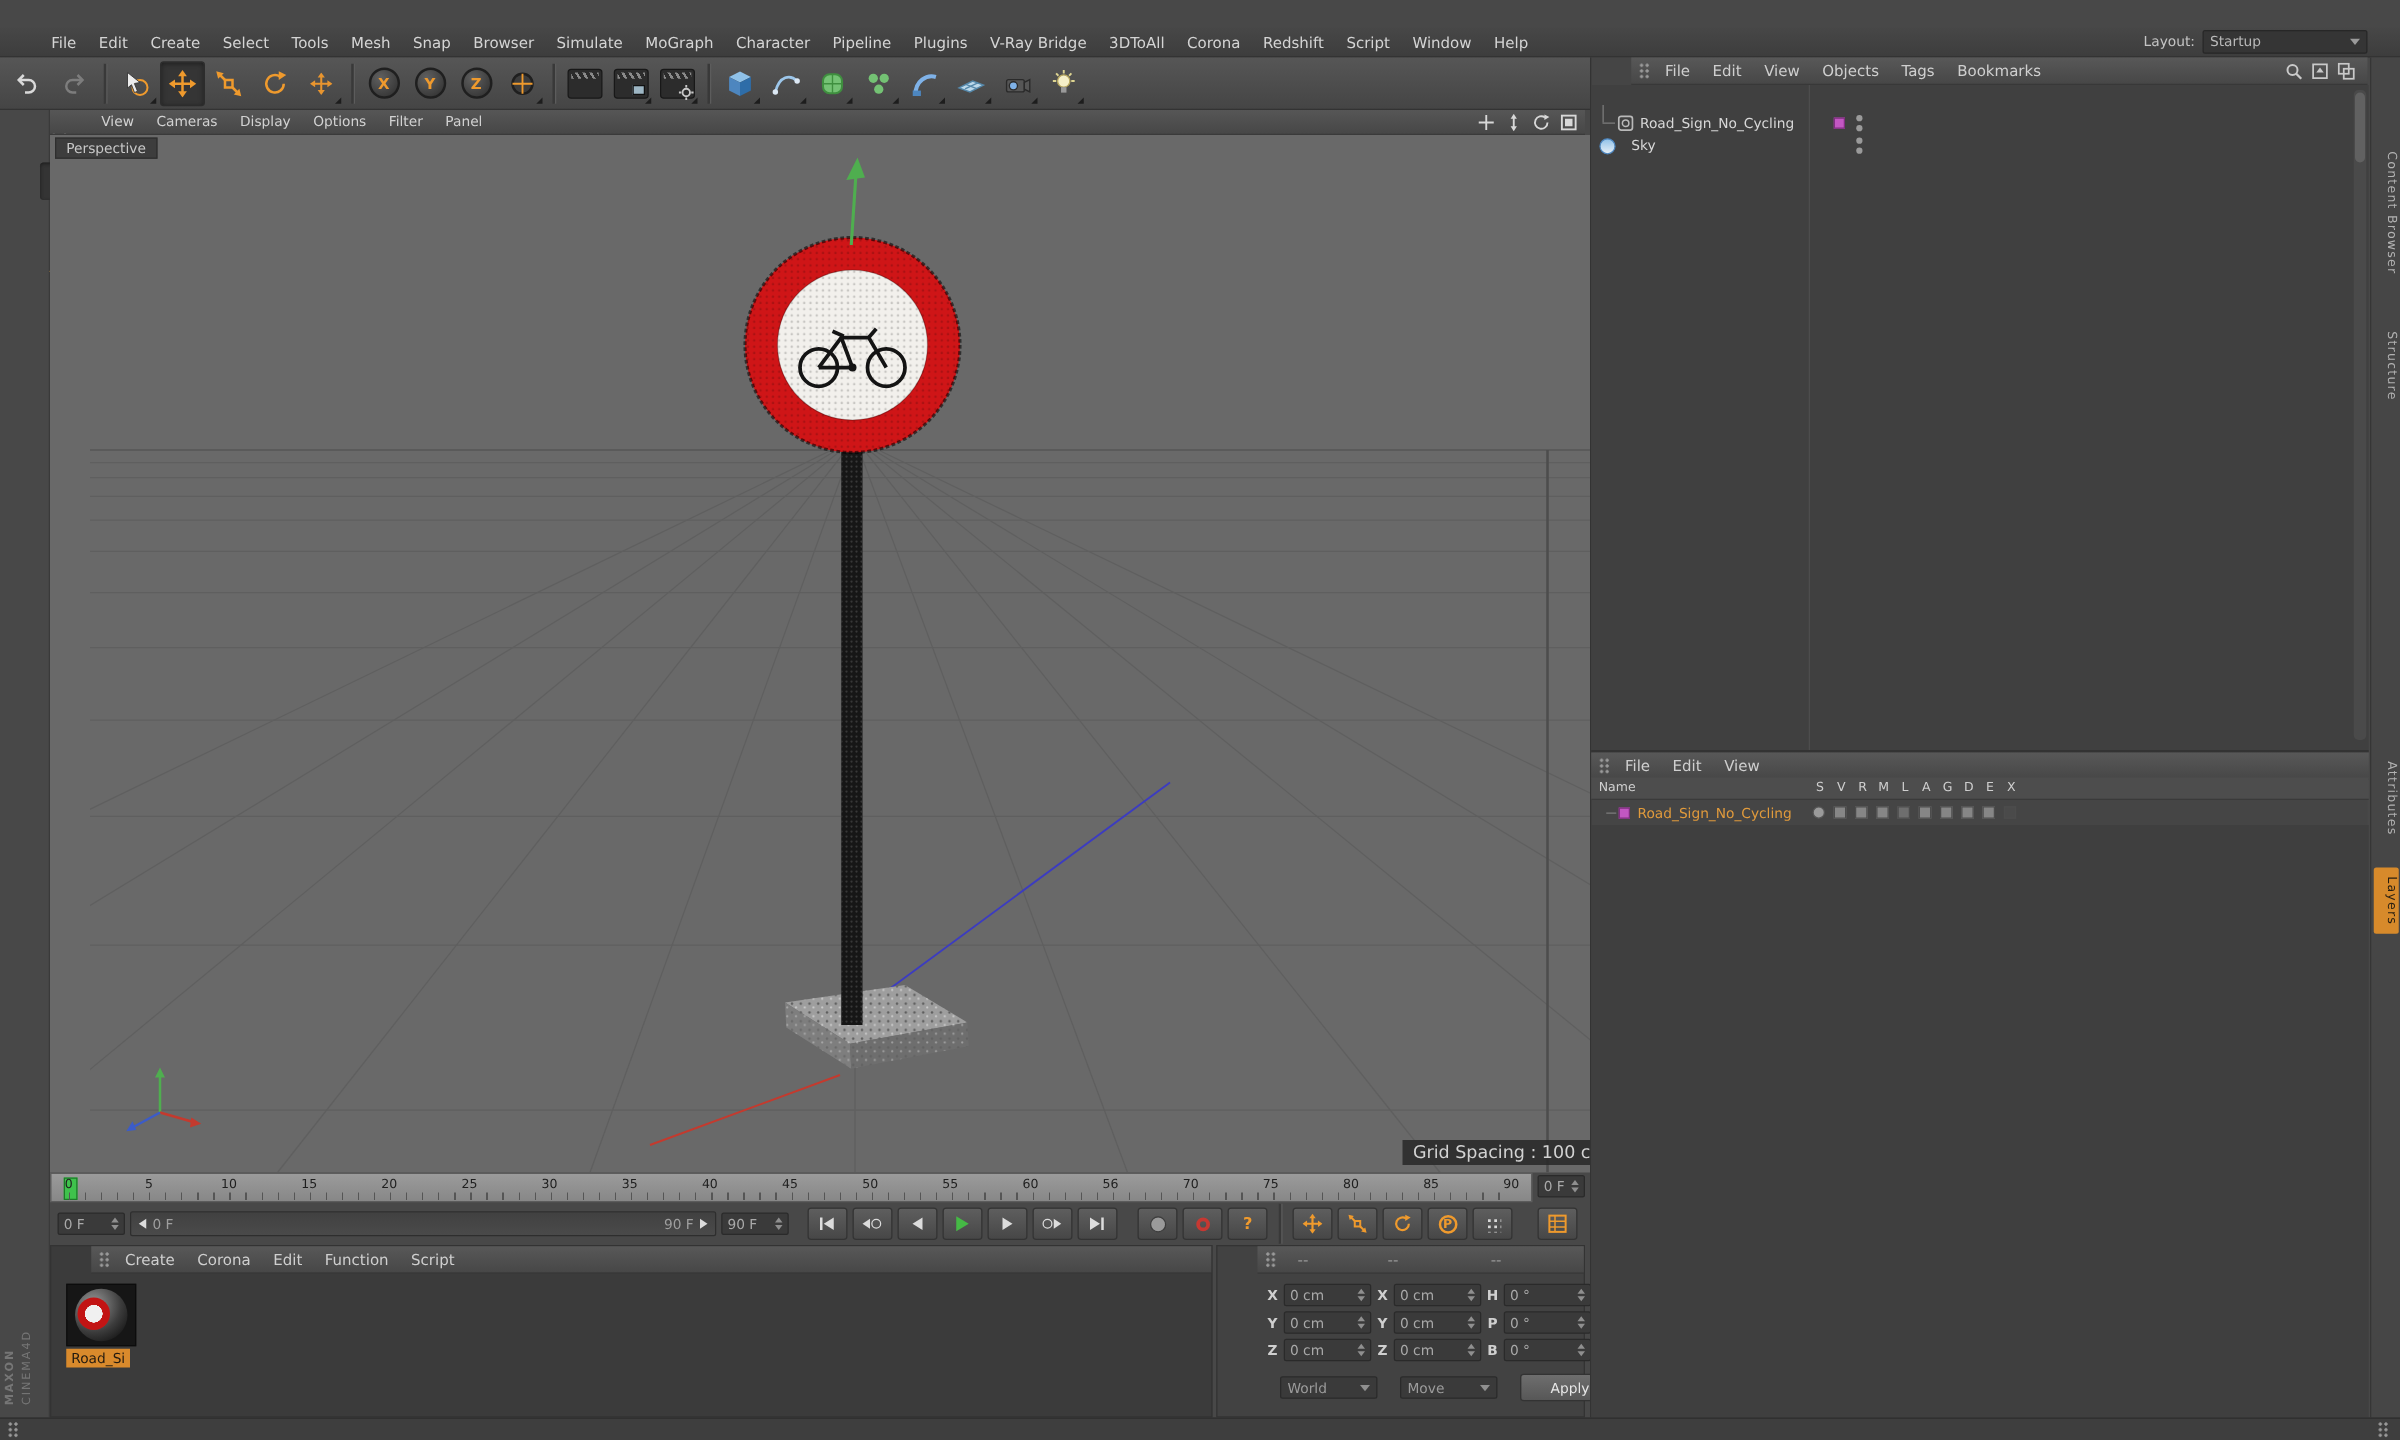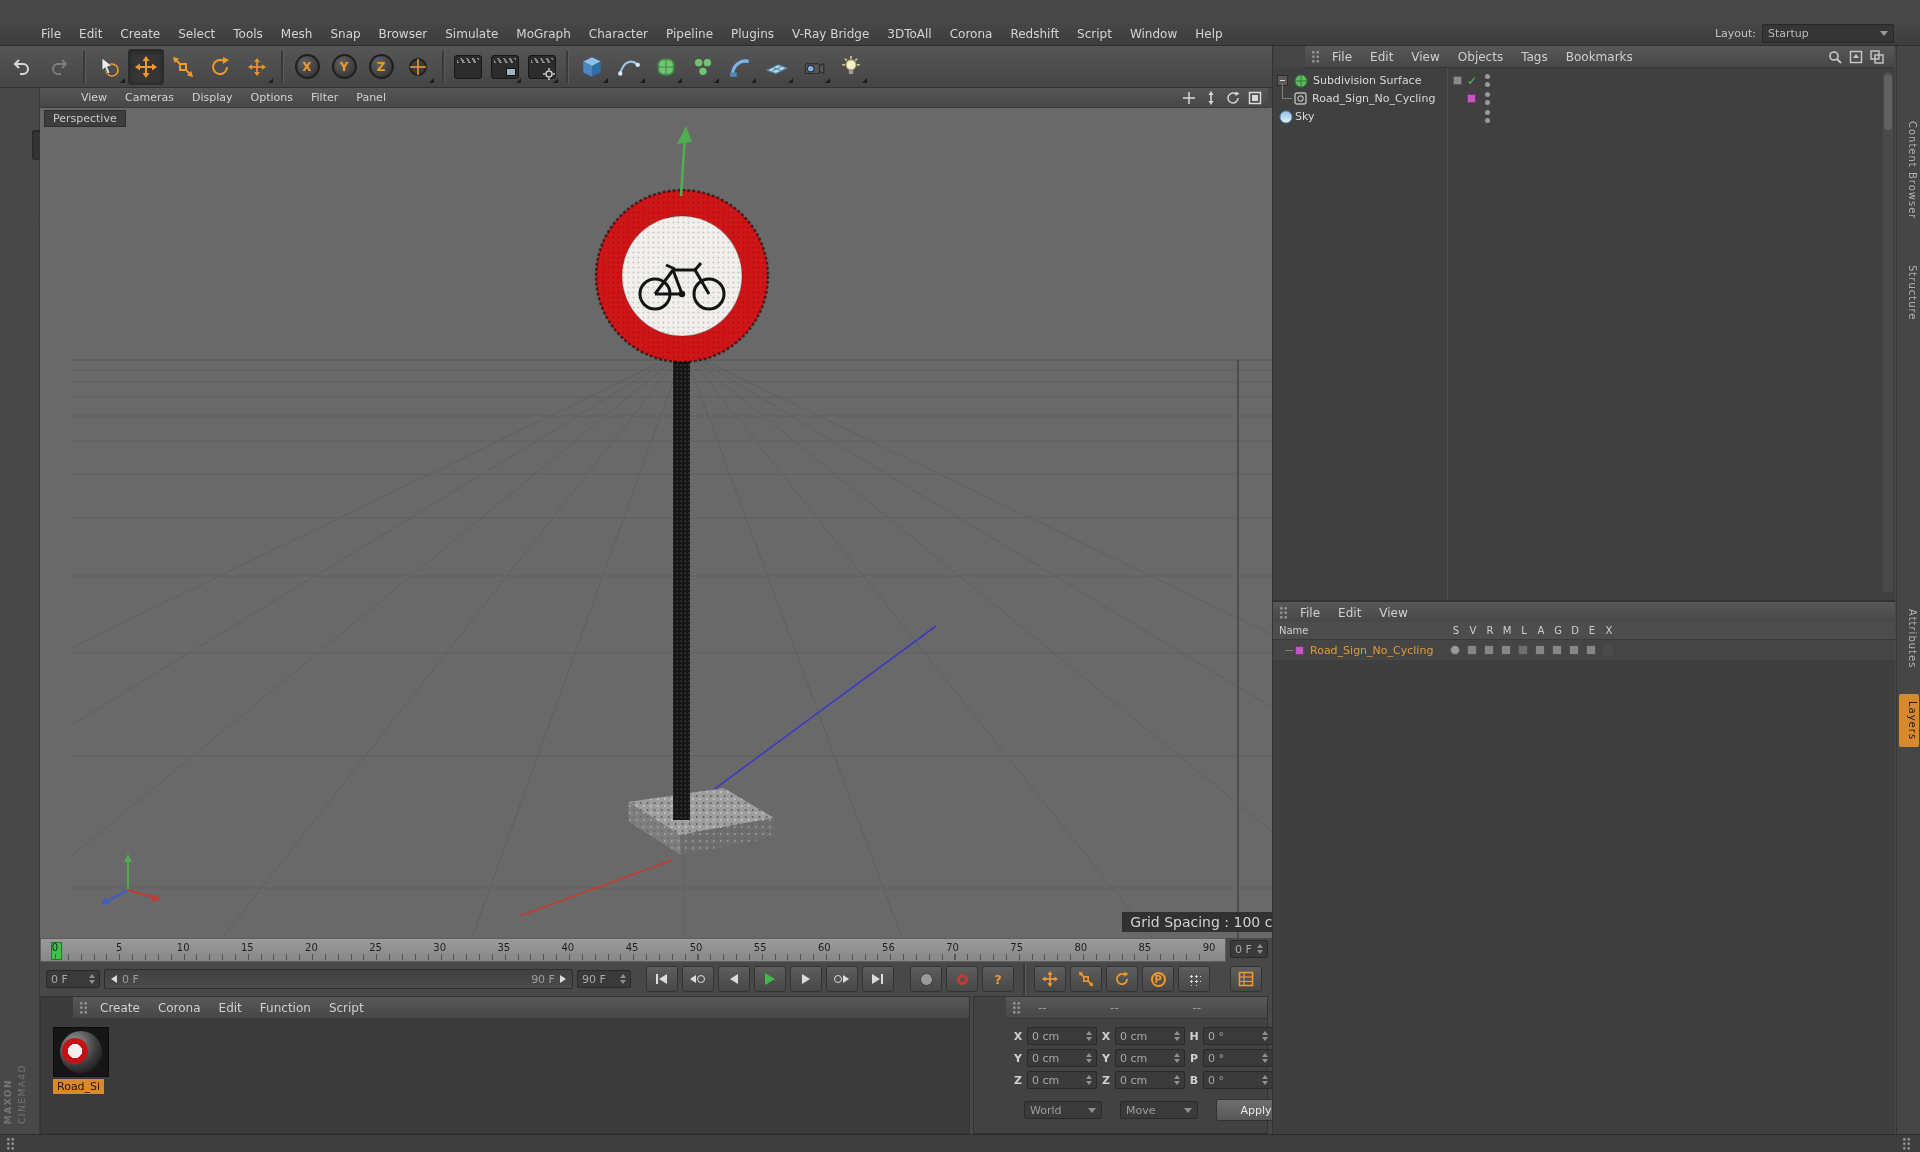--- a/index.html
+++ b/index.html
@@ -856,35 +856,20 @@
         <svg width="14" height="14" viewBox="0 0 14 14">
           <rect x="1" y="1" width="8" height="8" fill="none" stroke="#c9c9c9" stroke-width="1.4"></rect>
             <rect x="5" y="5" width="8" height="8" fill="none" stroke="#c9c9c9" stroke-width="1.4"></rect>
         </svg>
       </div>
     </div>
 
     <div class="om-body">
       <div class="omdiv"></div>
 
-      <div class="omrow" style="top:4px;width:622px;">
-        <span style="margin-left:4px;" class="expander"></span>
-        <svg width="14" height="14" viewBox="0 0 14 14" style="margin-left:6px;">
-          <circle cx="7" cy="7" r="6" fill="#62b862" stroke="#2f7a2f"></circle>
-          <line x1="7" y1="1" x2="7" y2="13" stroke="#2f7a2f"></line>
-            <line x1="1" y1="7" x2="13" y2="7" stroke="#2f7a2f"></line>
-        </svg>
-        <span style="margin-left:5px;">Subdivision Surface</span>
-        <span class="sq" style="position:absolute;left:180px;background:#8a8a8a;border:1px solid #555;"></span>
-        <span style="position:absolute;left:194px;color:#54c354;font-size:12px;font-weight:bold;line-height:10px;">✓</span>
-        <span class="dots2" style="position:absolute;left:212px;">
-            <span class="dot"></span>
-            <span class="dot"></span>
-          </span>
-      </div>
 
       <div style="position:absolute;left:9px;top:16px;width:1px;height:14px;background:#7c7c7c;"></div>
       <div style="position:absolute;left:9px;top:30px;width:10px;height:1px;background:#7c7c7c;"></div>
 
       <div class="omrow" style="top:22px;width:622px;">
         <svg width="13" height="13" viewBox="0 0 13 13" style="margin-left:21px;">
           <rect x="1" y="1" width="11" height="11" rx="2" fill="none" stroke="#b9b9b9" stroke-width="1.4"></rect>
           <circle cx="6.5" cy="6.5" r="2.6" fill="none" stroke="#b9b9b9" stroke-width="1.2"></circle>
         </svg>
         <span style="margin-left:5px;">Road_Sign_No_Cycling</span>
@@ -898,21 +883,21 @@
       <div class="omrow" style="top:40px;width:622px;">
         <svg width="14" height="14" viewBox="0 0 14 14" style="margin-left:6px;">
           <defs>
               <linearGradient id="skyg" x1="0" y1="0" x2="0" y2="1">
                 <stop offset="0" stop-color="#8fc1e8"></stop>
                 <stop offset="1" stop-color="#e8f0f6"></stop>
               </linearGradient>
             </defs>
           <circle cx="7" cy="7" r="6" fill="url(#skyg)" stroke="#4d86bf"></circle>
         </svg>
-        <span style="margin-left:2px;">Sky</span>
+        <span style="margin-left:12px;">Sky</span>
         <span class="dots2" style="position:absolute;left:212px;">
             <span class="dot"></span>
             <span class="dot"></span>
           </span>
       </div>
       <div class="scrollbar">
           <div class="scrollthumb"></div>
         </div>
     </div>
 

